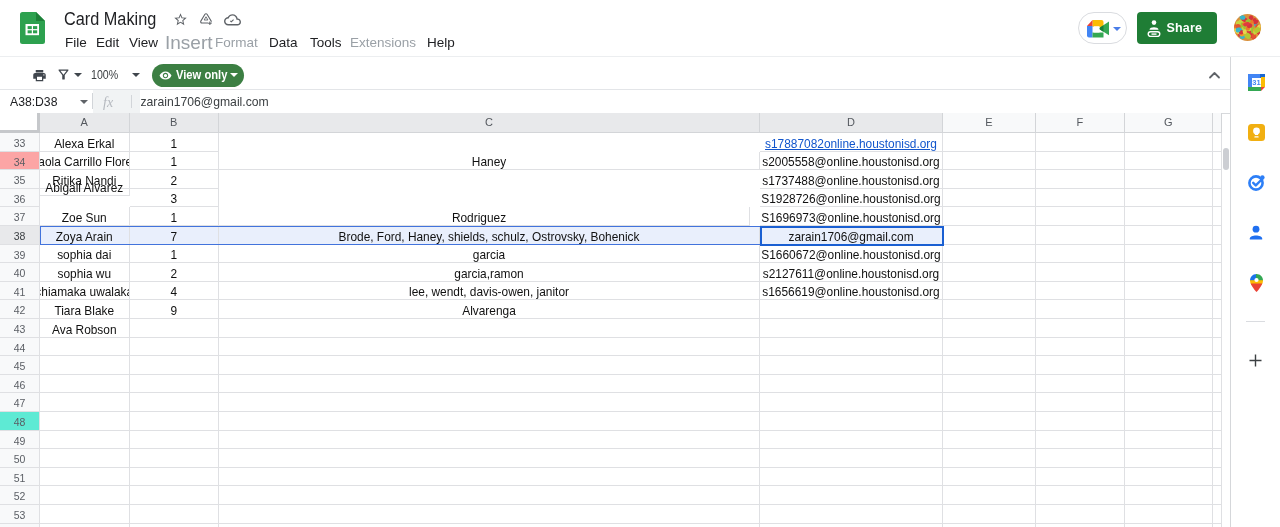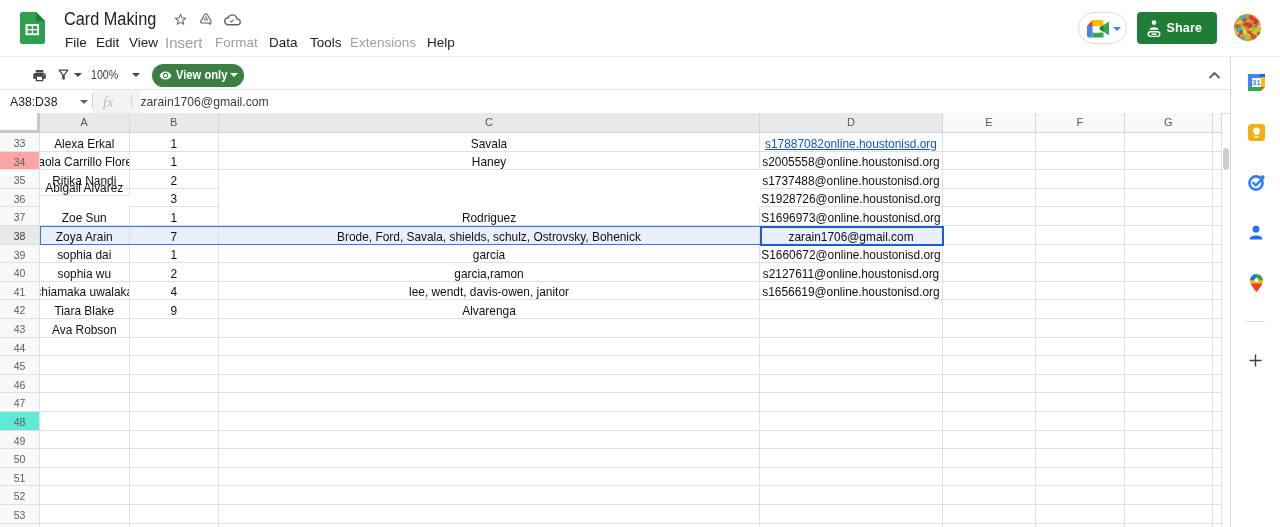--- a/index.html
+++ b/index.html
@@ -31,21 +31,21 @@
 <path d="M12 7.6 l3 5.2 h-6 Z" fill="none" stroke-width="1.4" stroke-linejoin="round"></path>
 <path d="M18.2 15.2 v5.6 M15.4 18 h5.6" stroke="#fff" stroke-width="4.5"></path>
 <path d="M18.2 15.2 v5.6 M15.4 18 h5.6" stroke-width="1.7"></path>
 </svg>
 <svg class="ab" style="left:224px;top:12.5px" width="17" height="13" viewBox="0 0 24 17" fill="#5f6368">
 <path d="M19.35 7.04C18.67 3.59 15.64 1 12 1 9.11 1 6.6 2.64 5.35 5.04 2.34 5.36 0 7.91 0 11c0 3.31 2.69 6 6 6h13c2.76 0 5-2.24 5-5 0-2.64-2.05-4.78-4.65-4.96zM19 15H6c-2.21 0-4-1.79-4-4s1.79-4 4-4h.71C7.37 4.69 9.48 3 12 3c3.04 0 5.5 2.46 5.5 5.5V9H19c1.66 0 3 1.34 3 3s-1.34 3-3 3zm-8.59-2.09-2.08-2.08 1.06-1.06 1.02 1.02 2.6-2.6 1.06 1.06z"></path>
     </svg>
 <div class="ab" style="left:65px;top:35px;height:15px;line-height:15px;font-size:13.5px;color:#202124">File</div>
 <div class="ab" style="left:96px;top:35px;height:15px;line-height:15px;font-size:13.5px;color:#202124">Edit</div>
 <div class="ab" style="left:129px;top:35px;height:15px;line-height:15px;font-size:13.5px;color:#202124">View</div>
-<div class="ab" style="left:165px;top:35px;height:15px;line-height:15px;font-size:15px;color:#9aa0a6">Insert</div>
+<div class="ab" style="left:165px;top:35px;height:15px;line-height:15px;font-size:19px;color:#9aa0a6">Insert</div>
 <div class="ab" style="left:215px;top:35px;height:15px;line-height:15px;font-size:13.5px;color:#9aa0a6">Format</div>
 <div class="ab" style="left:269px;top:35px;height:15px;line-height:15px;font-size:13.5px;color:#202124">Data</div>
 <div class="ab" style="left:310px;top:35px;height:15px;line-height:15px;font-size:13.5px;color:#202124">Tools</div>
 <div class="ab" style="left:350px;top:35px;height:15px;line-height:15px;font-size:13.5px;color:#9aa0a6">Extensions</div>
 <div class="ab" style="left:427px;top:35px;height:15px;line-height:15px;font-size:13.5px;color:#202124">Help</div>
 <div class="ab" style="left:1078px;top:12px;width:48.5px;height:31.5px;border:1px solid #dadce0;border-radius:16px;background:#fff"></div>
 <svg class="ab" style="left:1087px;top:19.5px" width="22" height="18" viewBox="0 0 22 18">
 <path d="M5.5 0 H14.5 a2 2 0 0 1 2 2 V7 H5.5 Z" fill="#fbbc04"></path>
 <path d="M0 6 L5.5 0 L5.5 6 Z" fill="#ea4335"></path>
 <path d="M0 6 H5.5 V17.5 H2 A2 2 0 0 1 0 15.5 Z" fill="#4285f4"></path>
@@ -168,21 +168,20 @@
 <div class="hd" style="left:943px;top:113px;width:93px;height:20px;line-height:19px;background:#f8f9fa">E</div>
 <div class="hd" style="left:1036px;top:113px;width:88.5px;height:20px;line-height:19px;background:#f8f9fa">F</div>
 <div class="hd" style="left:1124.5px;top:113px;width:88.5px;height:20px;line-height:19px;background:#f8f9fa">G</div>
 <div class="hd" style="left:1213px;top:113px;width:8.5px;height:20px;line-height:19px;background:#f8f9fa"></div>
 <div class="ab" style="left:0;top:113px;width:40px;height:20px;background:#fff"></div>
 <div class="ab" style="left:36.5px;top:113px;width:3.5px;height:20px;background:#c6c8cb"></div>
 <div class="ab" style="left:0;top:129.5px;width:40px;height:3.5px;background:#c6c8cb"></div>
 <div class="rn" style="left:0;top:133.0px;width:40px;height:18.6px;line-height:20.5px;background:#f8f9fa;color:#5a5e64">33</div>
 <div class="cell" style="left:40px;top:133.0px;width:89.5px;height:18.6px;">Alexa Erkal</div>
 <div class="cell" style="left:129.5px;top:133.0px;width:89.5px;height:18.6px;">1</div>
-<div class="cell" style="left:219px;top:133.0px;width:541px;height:18.6px;">Savala</div>
 <div class="cell" style="left:760px;top:133.0px;width:183px;height:18.6px;">
       <span style="color:#1155cc;text-decoration:underline">s17887082online.houstonisd.org</span>
     </div>
 <div class="cell" style="left:943px;top:133.0px;width:93px;height:18.6px;"></div>
 <div class="cell" style="left:1036px;top:133.0px;width:88.5px;height:18.6px;"></div>
 <div class="cell" style="left:1124.5px;top:133.0px;width:88.5px;height:18.6px;"></div>
 <div class="cell" style="left:1213px;top:133.0px;width:8.5px;height:18.6px;"></div>
 <div class="rn" style="left:0;top:151.6px;width:40px;height:18.6px;line-height:20.5px;background:#fca5a5;color:#5a5e64">34</div>
 <div class="cell" style="left:40px;top:151.6px;width:89.5px;height:18.6px;">Paola Carrillo Flores</div>
 <div class="cell" style="left:129.5px;top:151.6px;width:89.5px;height:18.6px;">1</div>
@@ -204,30 +203,30 @@
 <div class="cell" style="left:40px;top:177px;width:89.5px;height:18.6px;">Abigail Alvarez</div>
 <div class="cell" style="left:129.5px;top:188.8px;width:89.5px;height:18.6px;">3</div>
 <div class="cell" style="left:760px;top:188.8px;width:183px;height:18.6px;text-align:center;">S1928726@online.houstonisd.org</div>
 <div class="cell" style="left:943px;top:188.8px;width:93px;height:18.6px;"></div>
 <div class="cell" style="left:1036px;top:188.8px;width:88.5px;height:18.6px;"></div>
 <div class="cell" style="left:1124.5px;top:188.8px;width:88.5px;height:18.6px;"></div>
 <div class="cell" style="left:1213px;top:188.8px;width:8.5px;height:18.6px;"></div>
 <div class="rn" style="left:0;top:207.4px;width:40px;height:18.6px;line-height:20.5px;background:#f8f9fa;color:#5a5e64">37</div>
 <div class="cell" style="left:40px;top:207.4px;width:89.5px;height:18.6px;">Zoe Sun</div>
 <div class="cell" style="left:129.5px;top:207.4px;width:89.5px;height:18.6px;">1</div>
-<div class="cell" style="left:219px;top:207.4px;width:541px;height:18.6px;">Rodriguez</div>
+<div class="cell" style="left:209px;top:207.4px;width:541px;height:18.6px;">Rodriguez</div>
 <div class="cell" style="left:760px;top:207.4px;width:183px;height:18.6px;">S1696973@online.houstonisd.org</div>
 <div class="cell" style="left:943px;top:207.4px;width:93px;height:18.6px;"></div>
 <div class="cell" style="left:1036px;top:207.4px;width:88.5px;height:18.6px;"></div>
 <div class="cell" style="left:1124.5px;top:207.4px;width:88.5px;height:18.6px;"></div>
 <div class="cell" style="left:1213px;top:207.4px;width:8.5px;height:18.6px;"></div>
 <div class="rn" style="left:0;top:226.0px;width:40px;height:18.6px;line-height:20.5px;background:#e8e9eb;color:#3c4043">38</div>
 <div class="cell" style="left:40px;top:226.0px;width:89.5px;height:18.6px;background:#e9effc;">Zoya Arain</div>
 <div class="cell" style="left:129.5px;top:226.0px;width:89.5px;height:18.6px;background:#e9effc;">7</div>
-<div class="cell" style="left:219px;top:226.0px;width:541px;height:18.6px;background:#e9effc;">Brode, Ford, Savala, shields, schulz, Ostrovsky, Bohenick</div>
+<div class="cell" style="left:219px;top:226.0px;width:541px;height:18.6px;background:#e9effc;">Brode, Ford, Haney, shields, schulz, Ostrovsky, Bohenick</div>
 <div class="cell" style="left:760px;top:226.0px;width:183px;height:18.6px;background:#e9effc;">zarain1706@gmail.com</div>
 <div class="cell" style="left:943px;top:226.0px;width:93px;height:18.6px;"></div>
 <div class="cell" style="left:1036px;top:226.0px;width:88.5px;height:18.6px;"></div>
 <div class="cell" style="left:1124.5px;top:226.0px;width:88.5px;height:18.6px;"></div>
 <div class="cell" style="left:1213px;top:226.0px;width:8.5px;height:18.6px;"></div>
 <div class="rn" style="left:0;top:244.6px;width:40px;height:18.6px;line-height:20.5px;background:#f8f9fa;color:#5a5e64">39</div>
 <div class="cell" style="left:40px;top:244.6px;width:89.5px;height:18.6px;">sophia dai</div>
 <div class="cell" style="left:129.5px;top:244.6px;width:89.5px;height:18.6px;">1</div>
 <div class="cell" style="left:219px;top:244.6px;width:541px;height:18.6px;">garcia</div>
 <div class="cell" style="left:760px;top:244.6px;width:183px;height:18.6px;">S1660672@online.houstonisd.org</div>

